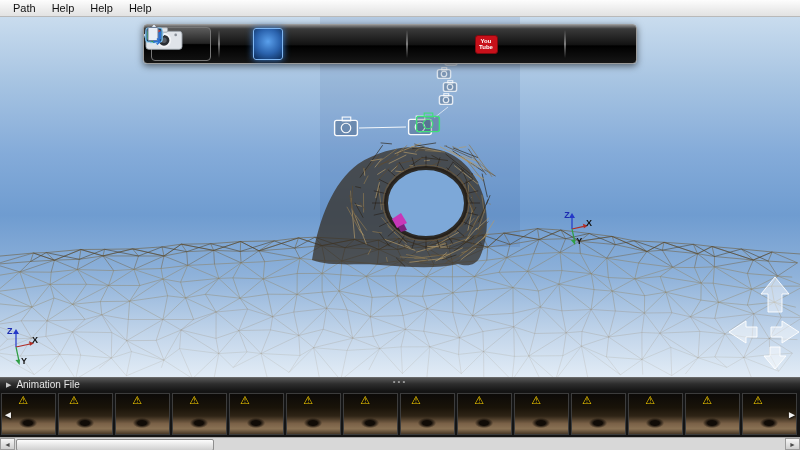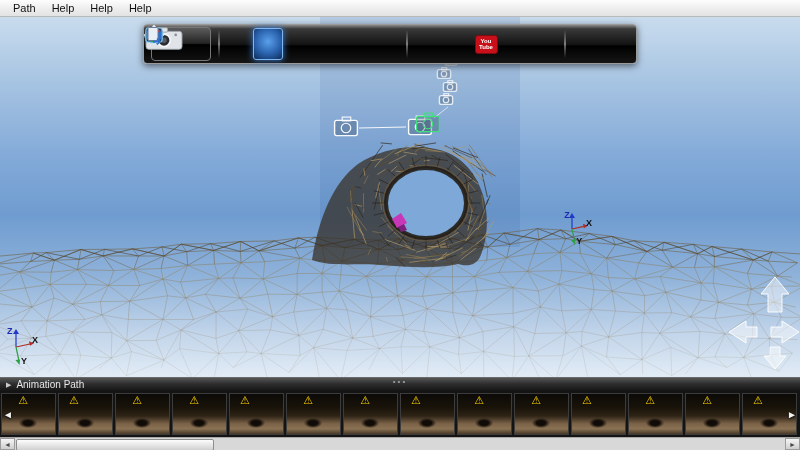--- a/index.html
+++ b/index.html
@@ -1208,21 +1208,21 @@
             <rect x="4" y="2.5" width="10" height="13" rx="1" fill="#e8eef6" stroke="#6b7f99"></rect>
             <path d="M9,16.5 h7 m-3,-3 l3,3 l-3,3" stroke="#2b6fd0" stroke-width="1.5" fill="none"></path>
           </svg>
       </span>
     </button>
   </div>
 </div>
 
 <div class="animbar">
   <span class="expander">▶</span>
-  <span class="animlabel">Animation Path</span>
+  <span class="animlabel">Animation File</span>
   <span class="grip">•••</span>
 </div>
 
 <div class="filmstrip">
   <span class="stripnav prev">◄</span>
   <div style="display:flex;gap:2px;">
       <div class="thumb">
         <span class="warn">⚠</span>
       </div>
       <div class="thumb">

